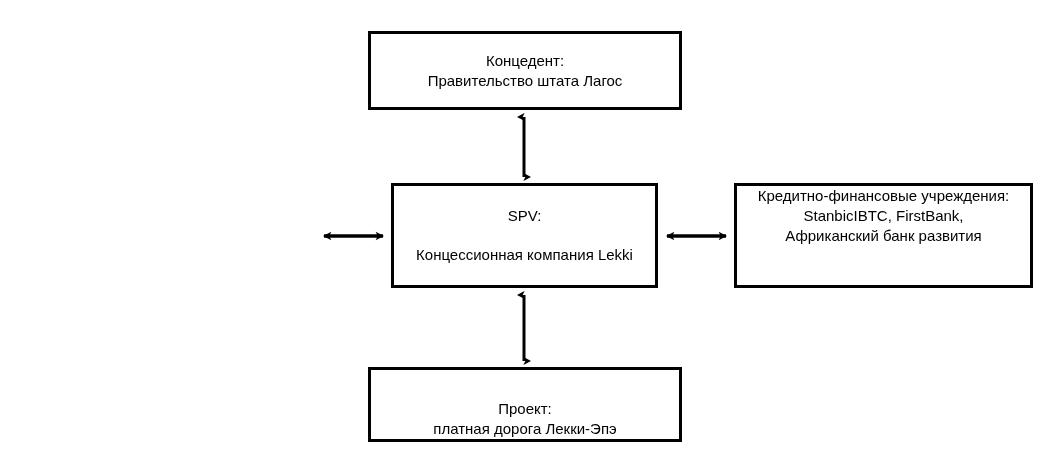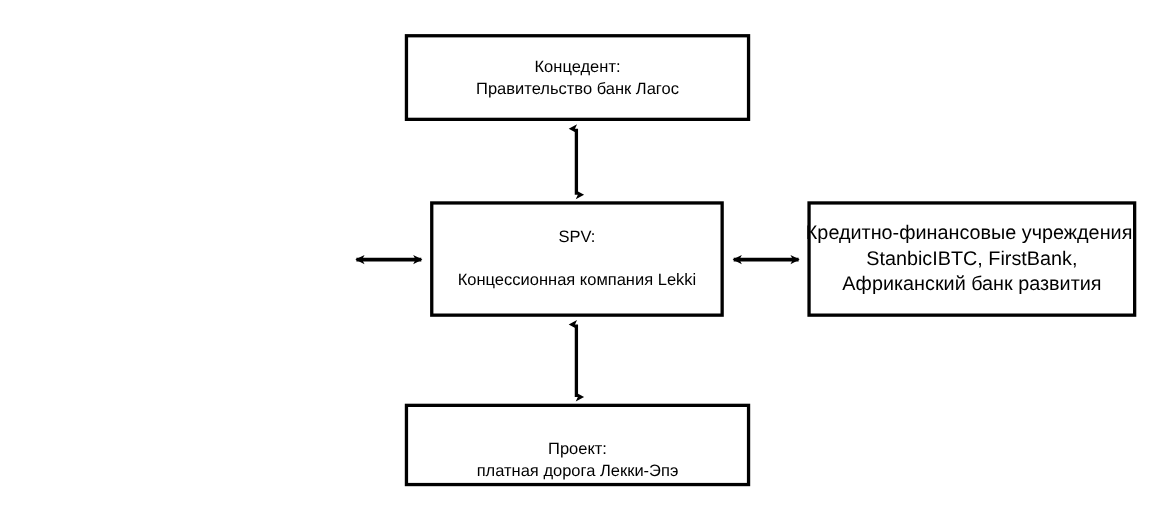--- a/index.html
+++ b/index.html
@@ -38,40 +38,40 @@
     white-space: nowrap;
   }
   
   #node-grantor   { left: 368px; top: 31px;  width: 314px; height: 79px;  }
   #node-investor  { left: 14px;  top: 183px; width: 302px; height: 105px; }
   #node-spv       { left: 391px; top: 183px; width: 267px; height: 105px; gap: 19px; }
   #node-lenders   { left: 734px; top: 183px; width: 299px; height: 105px; }
   #node-project   { left: 368px; top: 367px; width: 314px; height: 75px; justify-content: flex-end;  }
 
   
-  #node-lenders { justify-content: center; font-size: 18px; }
+  #node-lenders { justify-content: flex-start; font-size: 15px; }
 
   
   .connector {
     position: absolute;
     pointer-events: none;
   }
   #connector-grantor-spv  { left: 494px; top: 108px; width: 60px; height: 78px; }
   #connector-spv-project  { left: 494px; top: 286px; width: 60px; height: 84px; }
   #connector-investor-spv { left: 314px; top: 206px; width: 79px; height: 60px; }
   #connector-spv-lenders  { left: 656px; top: 206px; width: 80px; height: 60px; }
 </style>
 </head>
 <body>
 
 <div id="diagram-canvas">
 
   <div class="node-box" id="node-grantor">
     <span class="node-line">Концедент:</span>
-    <span class="node-line">Правительство банк Лагос</span>
+    <span class="node-line">Правительство штата Лагос</span>
   </div>
 
 
   <div class="node-box" id="node-spv">
     <span class="node-line">SPV:</span>
     <span class="node-line">Концессионная компания Lekki</span>
   </div>
 
   <div class="node-box" id="node-lenders">
     <span class="node-line">Кредитно-финансовые учреждения:</span>

